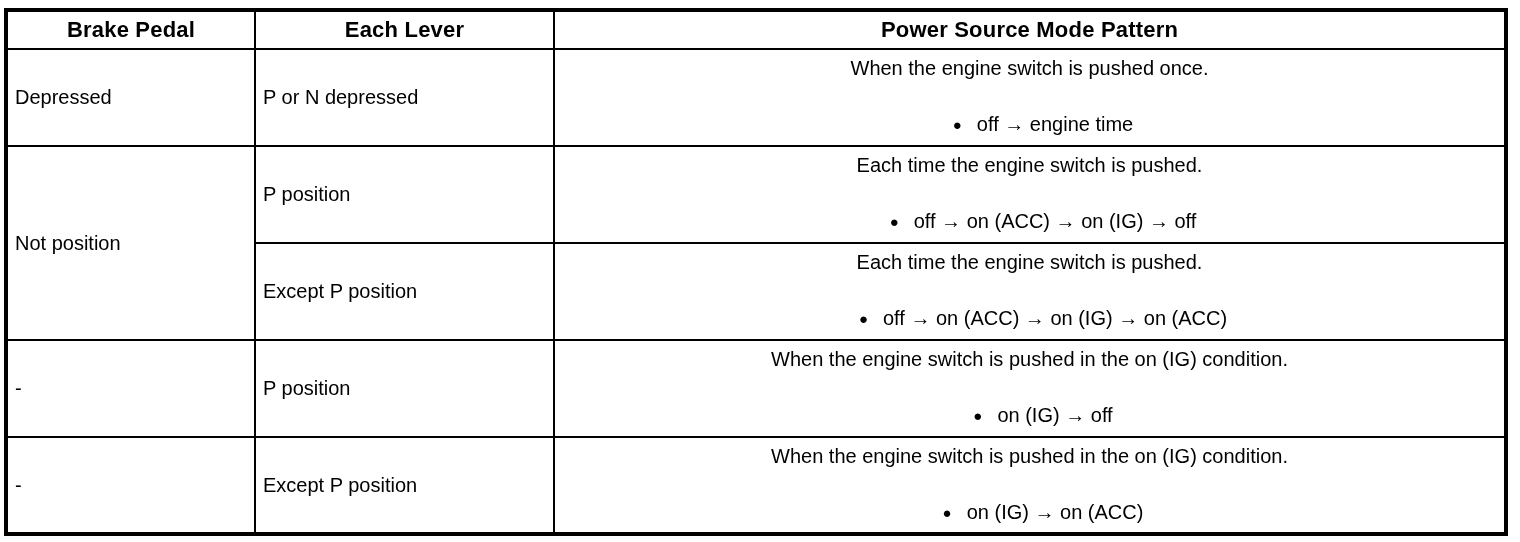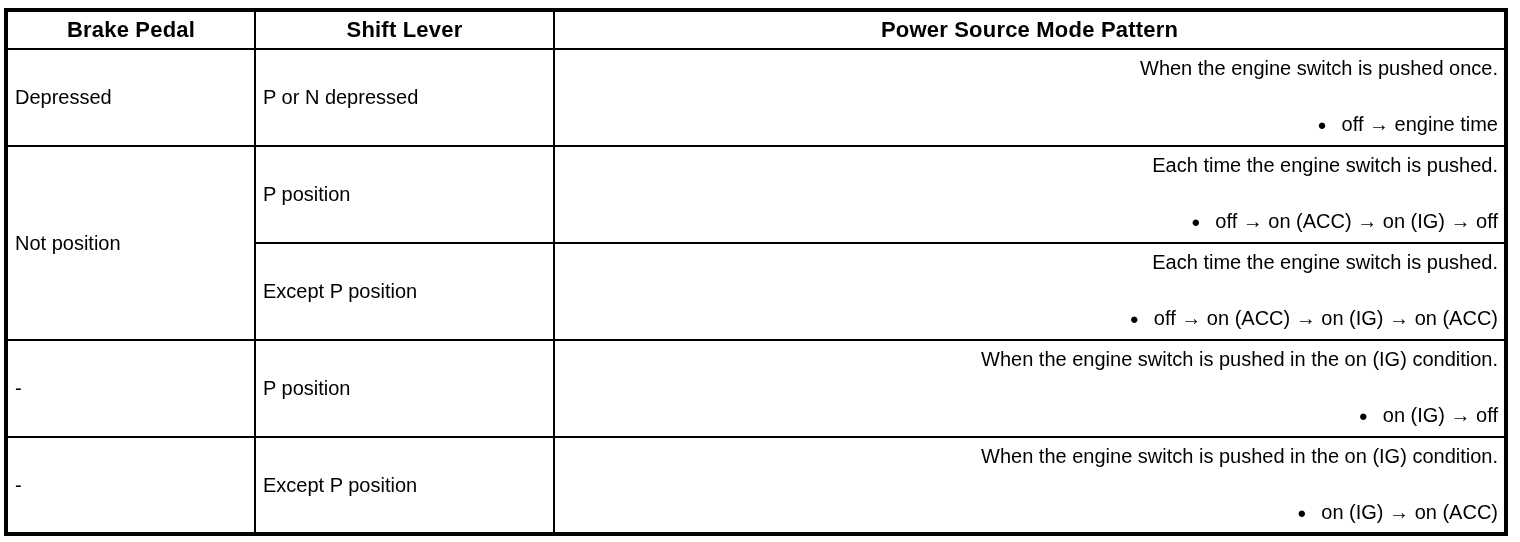--- a/index.html
+++ b/index.html
@@ -45,21 +45,21 @@
   }
   td.c-brake, td.c-shift {
     font-size: 20px;
     vertical-align: middle;
     text-align: left;
     padding: 0 16px 0 7px;
   }
   td.c-pattern {
     font-size: 20px;
     vertical-align: top;
-    text-align: right;
+    text-align: center;
     padding: 5px 6px 4px 6px;
   }
   .pattern-desc {
     line-height: 26px;
     white-space: nowrap;
   }
   .bullet-line {
     margin-top: 31px;
     padding-left: 27px;
     white-space: nowrap;
@@ -78,21 +78,21 @@
 <div class="page">
   <table class="mode-table">
     <colgroup>
       <col style="width:249px">
       <col style="width:299px">
       <col style="width:952px">
     </colgroup>
     <thead>
       <tr>
         <th>Brake Pedal</th>
-        <th>Shift Lever</th>
+        <th>Each Lever</th>
         <th>Power Source Mode Pattern</th>
       </tr>
     </thead>
     <tbody>
 
       <tr>
         <td class="c-brake">Depressed</td>
         <td class="c-shift">P or N depressed</td>
         <td class="c-pattern">
           <div class="pattern-desc">When the engine switch is pushed once.</div>

